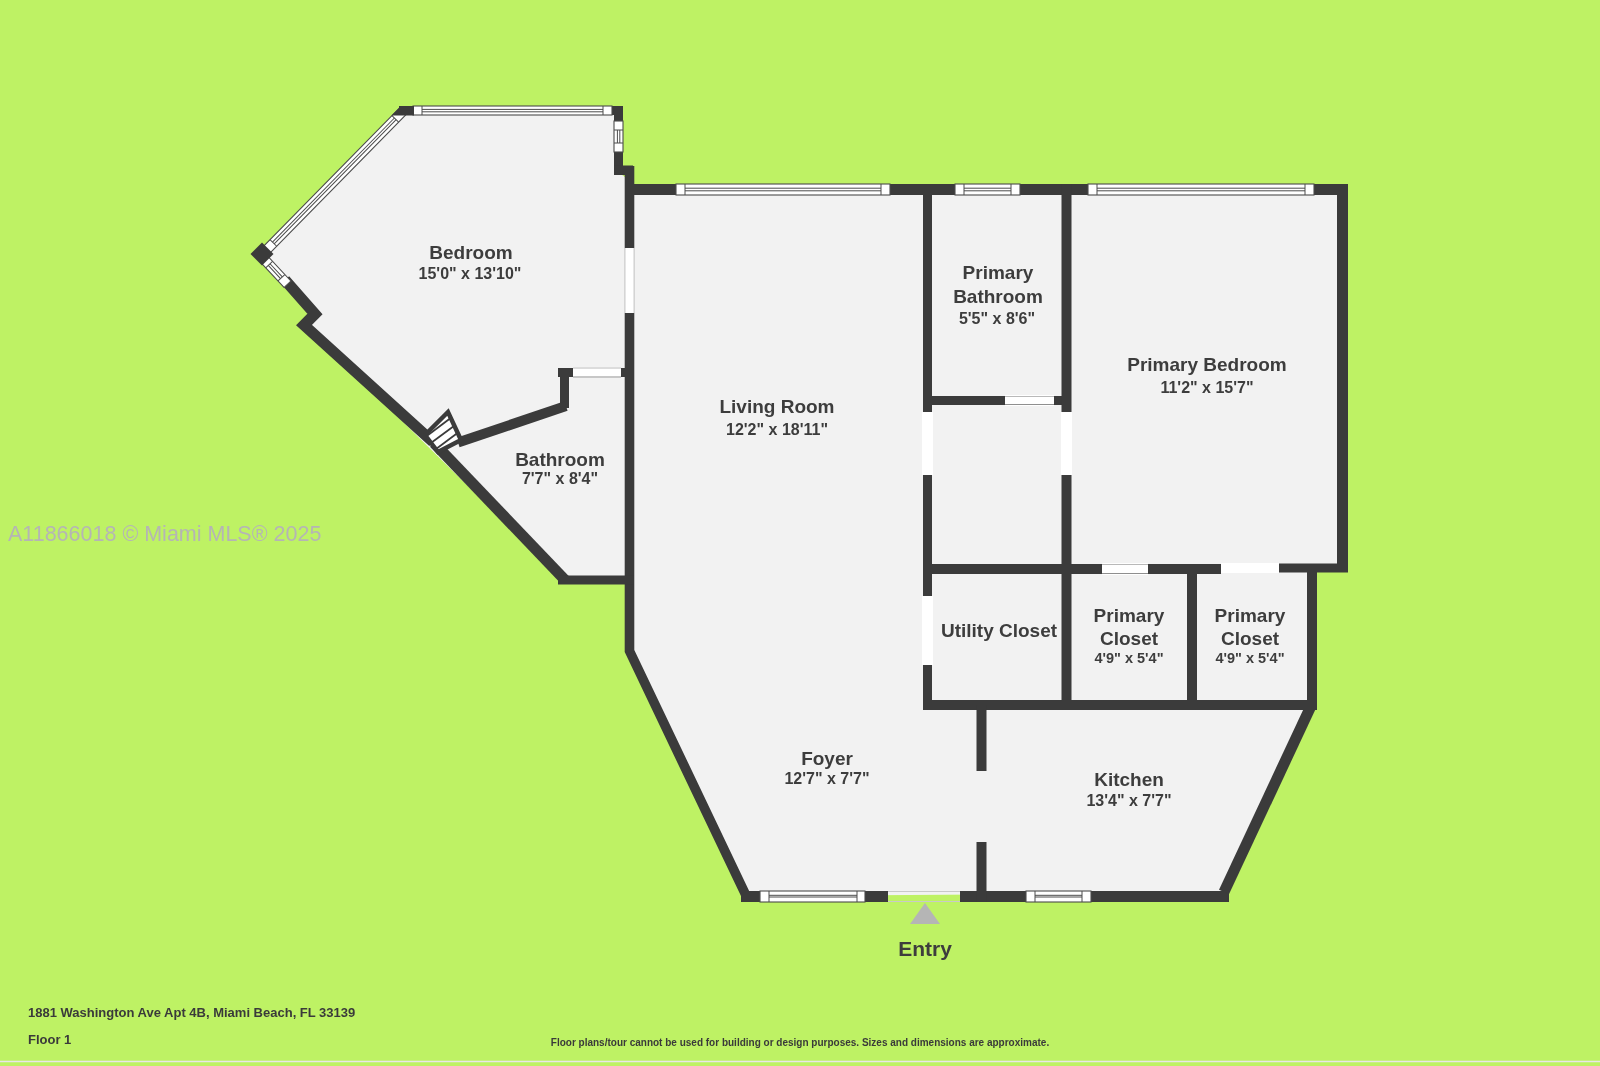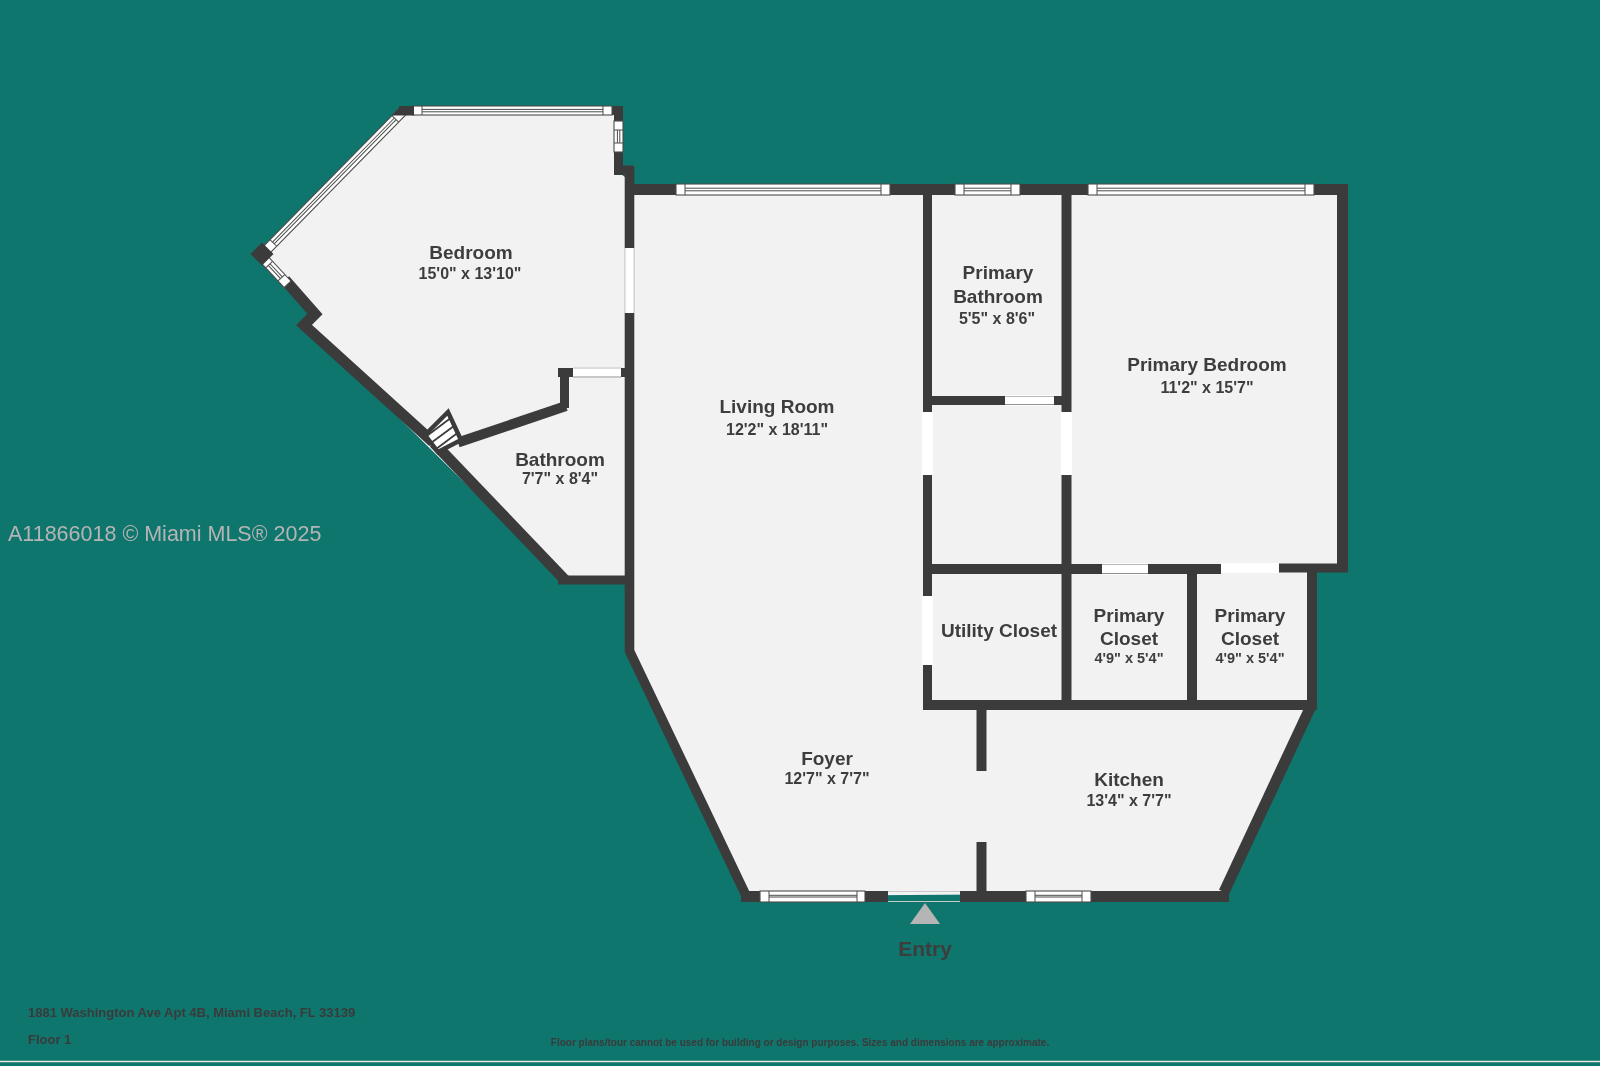--- a/index.html
+++ b/index.html
@@ -1,16 +1,16 @@
 <!DOCTYPE html>
 <html><head>
 <meta charset="utf-8">
 <style>
   html,body{margin:0;padding:0;background:#ffffff;}
-  .page{position:relative;width:1600px;height:1066px;background:#0f766e;overflow:hidden;
+  .page{position:relative;width:1600px;height:1066px;background:#bef264;overflow:hidden;
         font-family:"Liberation Sans", sans-serif;}
   svg{position:absolute;left:0;top:0;}
   .nm{font-weight:bold;font-size:19px;fill:#3d3d3d;}
   .dm{font-weight:bold;font-size:16px;fill:#3d3d3d;}
   .dm2{font-weight:bold;font-size:14.5px;fill:#3d3d3d;}
 </style>
 </head>
 <body>
 <div class="page">
 <svg width="1600" height="1066" viewBox="0 0 1600 1066">

